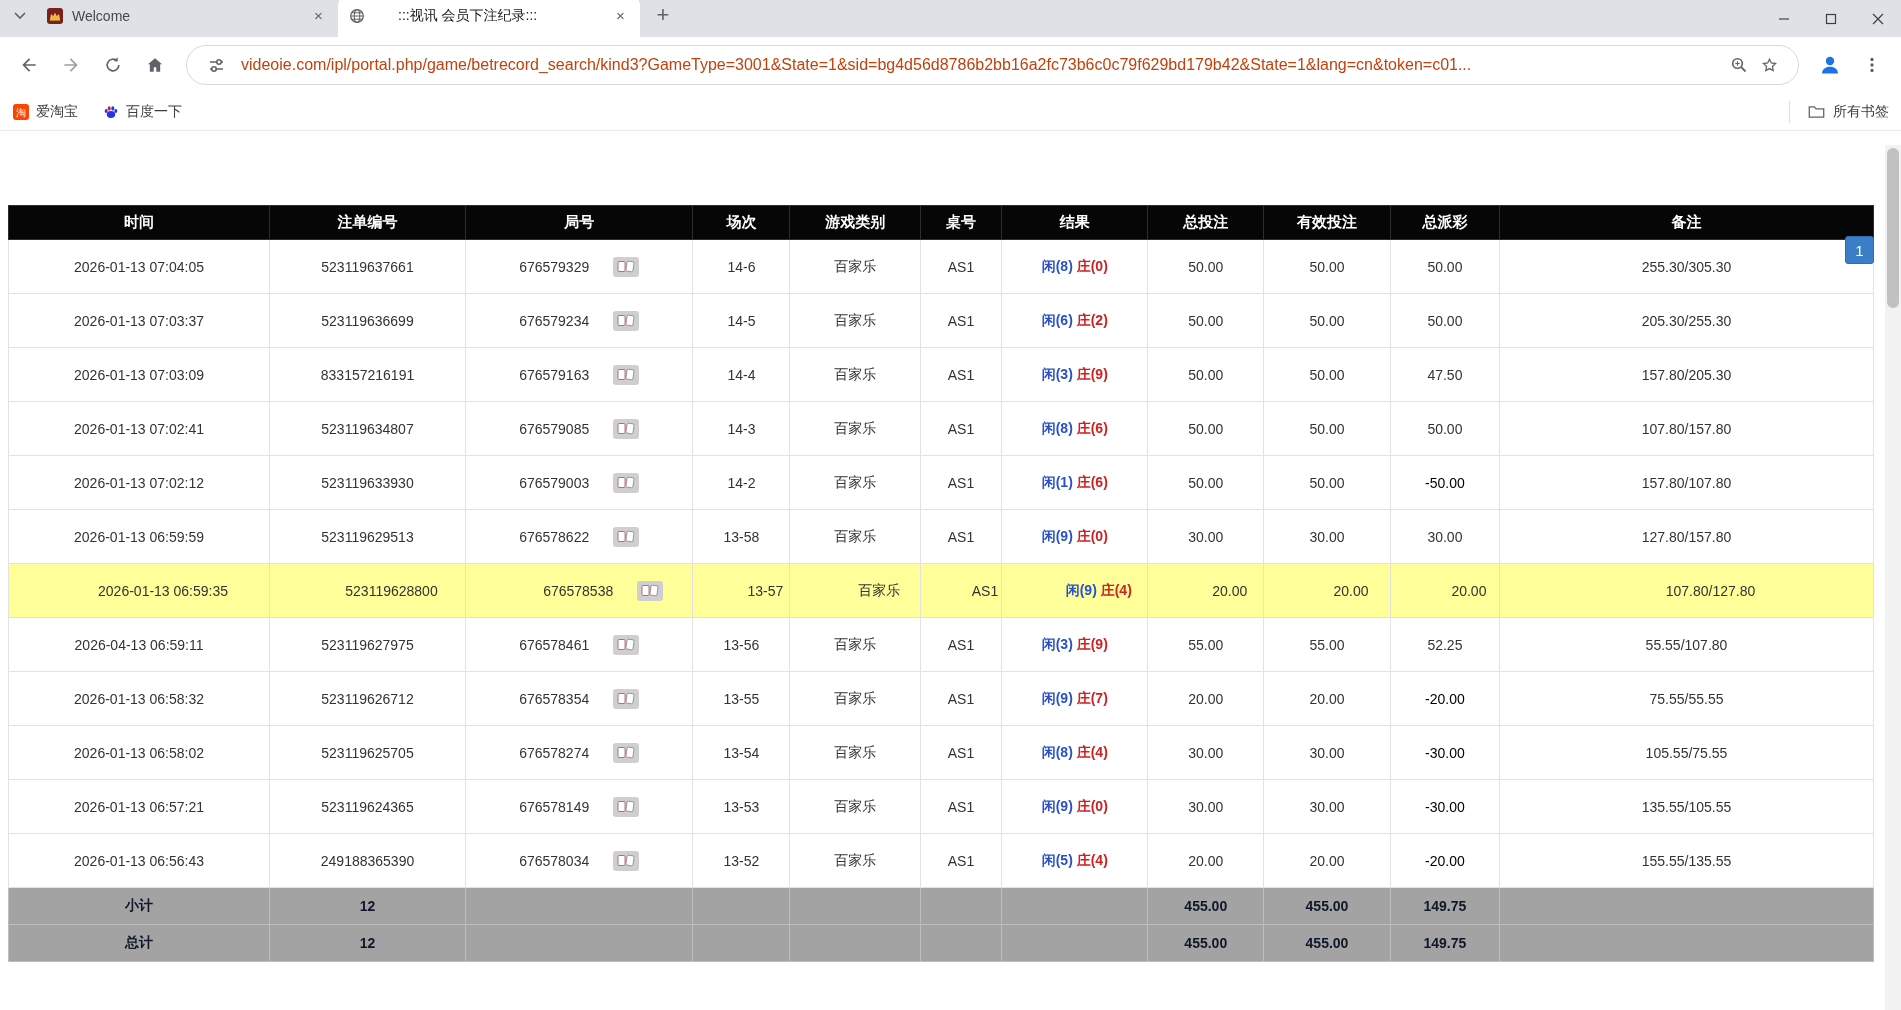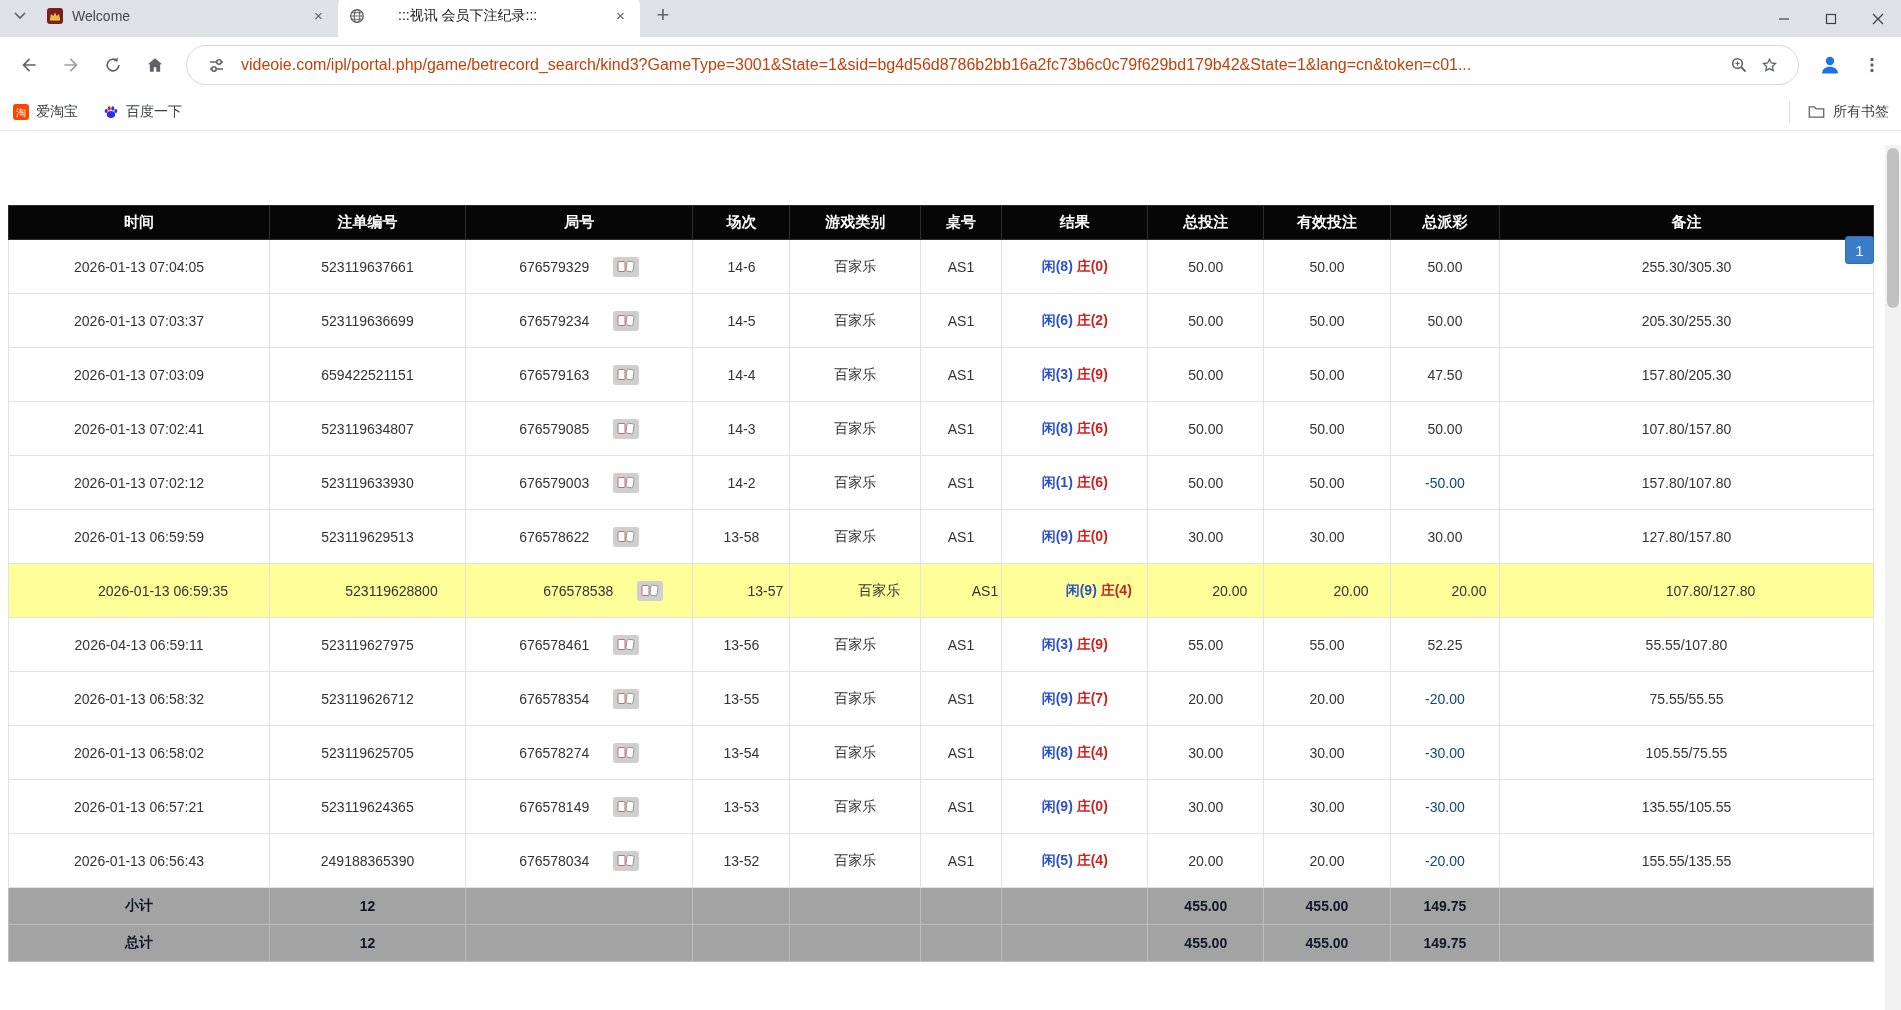--- a/index.html
+++ b/index.html
@@ -90,21 +90,21 @@
   table.bet tbody td {
     height: 54px; font-size: 14px; color: #333;
     border: 1px solid #e2e2e2; background: #fff;
   }
   table.bet tbody tr.highlight td { background: #ffff99; padding-left: 48px; }
   .round-cell-inner { display: inline-flex; align-items: center; gap: 24px; }
   .cards-btn { display: inline-flex; }
   .player { color: #2b50c8; font-weight: bold; }
   .banker { color: #cc2222; font-weight: bold; }
   td.betlink { color: #3a7bd5; }
-  td.payout.neg { color: #0c4a6e; }
+  td.payout.neg { color: #000000; }
   table.bet tfoot td {
     background: #a3a3a3; color: #0f172a; font-size: 14px; font-weight: bold;
     height: 37px; border: 1px solid #bdbdbd;
   }
 
   
   .scrollbar { position: absolute; right: 0; top: 145px; width: 16px; height: 865px; background: #f2f2f2; }
   .scroll-thumb { position: absolute; top: 3px; left: 2px; width: 12px; height: 160px; background: #c1c1c1; border-radius: 6px; }
 </style>
 </head>
@@ -338,21 +338,21 @@
       <span class="player">闲(6)</span>
       <span class="banker">庄(2)</span>
     </td>
     <td class="betlink">50.00</td>
     <td>50.00</td>
     <td class="payout">50.00</td>
     <td>205.30/255.30</td>
   </tr>
         <tr>
     <td>2026-01-13 07:03:09</td>
-    <td>659422521151</td>
+    <td>833157216191</td>
     <td>
       <span class="round-cell-inner">
         <span>676579163</span>
         <span class="cards-btn">
           <svg width="26" height="20" viewBox="0 0 26 20">
                   <rect width="26" height="20" rx="3" fill="#cfcfcf"></rect>
                   <rect x="5" y="4.5" width="7" height="10" rx="1" fill="#fff" stroke="#b05050" stroke-width="0.8"></rect>
                   <rect x="13.5" y="4.5" width="7" height="10" rx="1" fill="#fff" stroke="#888" stroke-width="0.8" transform="rotate(8 17 9.5)"></rect>
                 </svg>
         </span>

